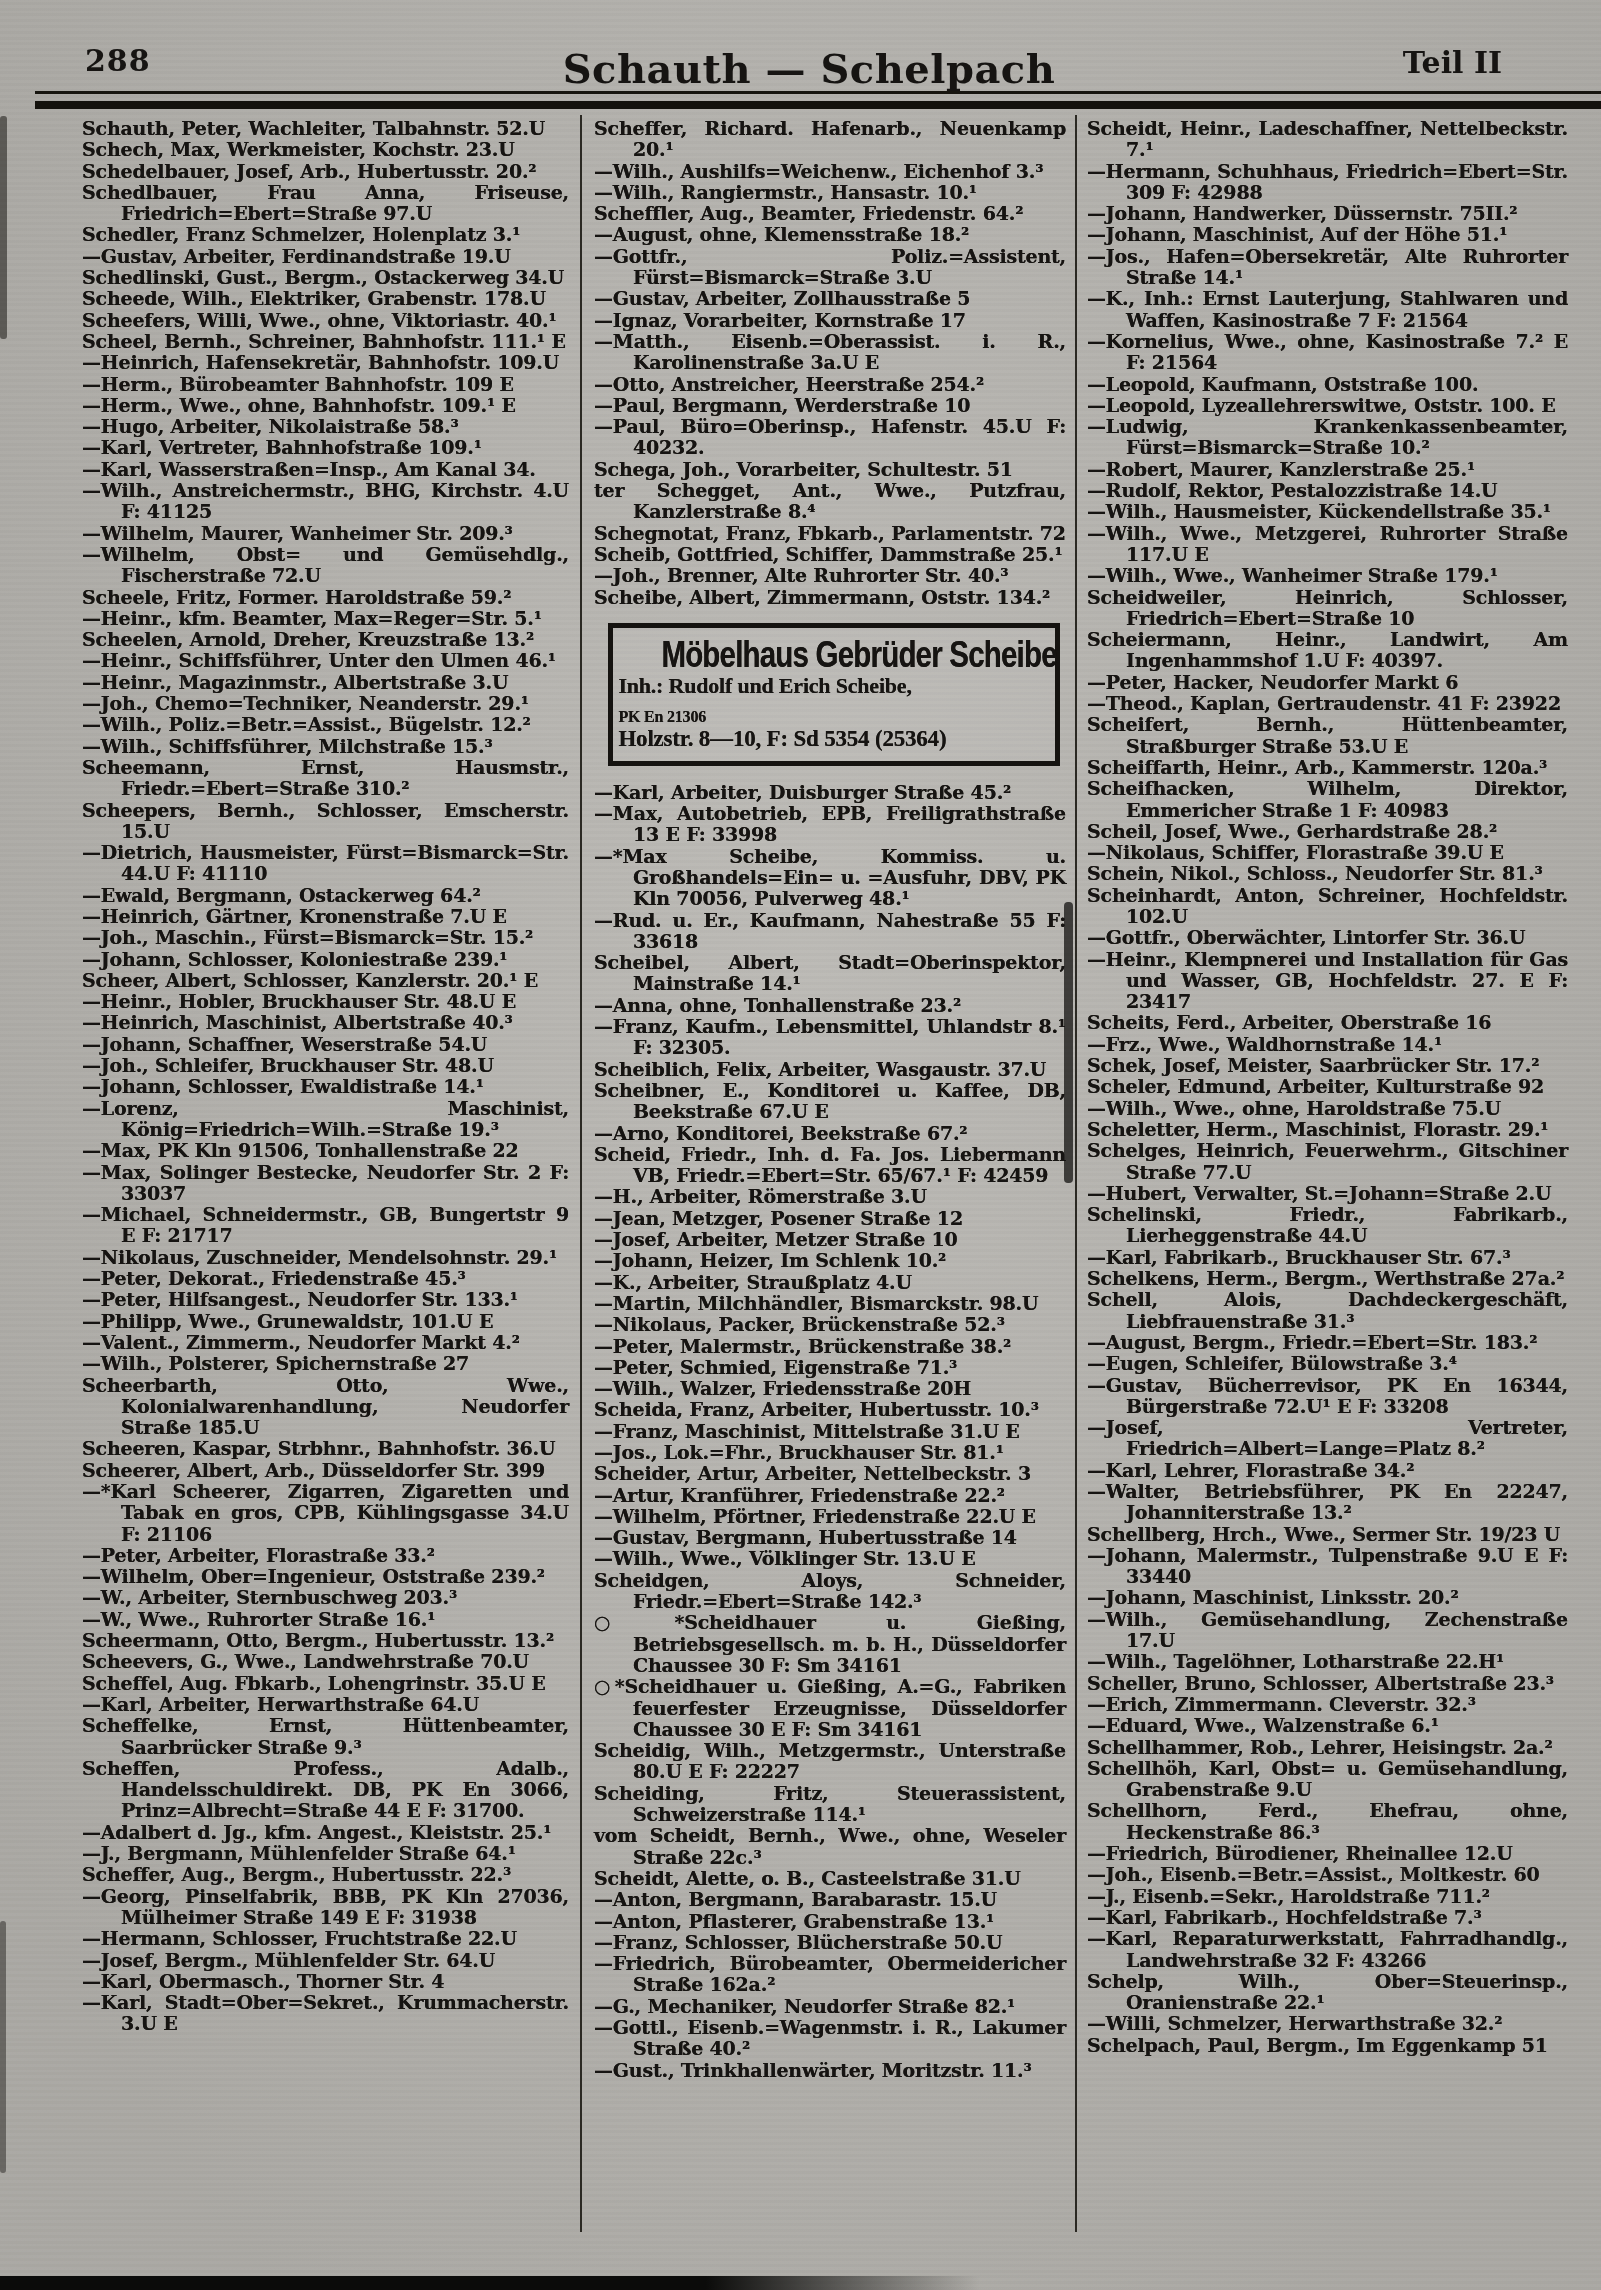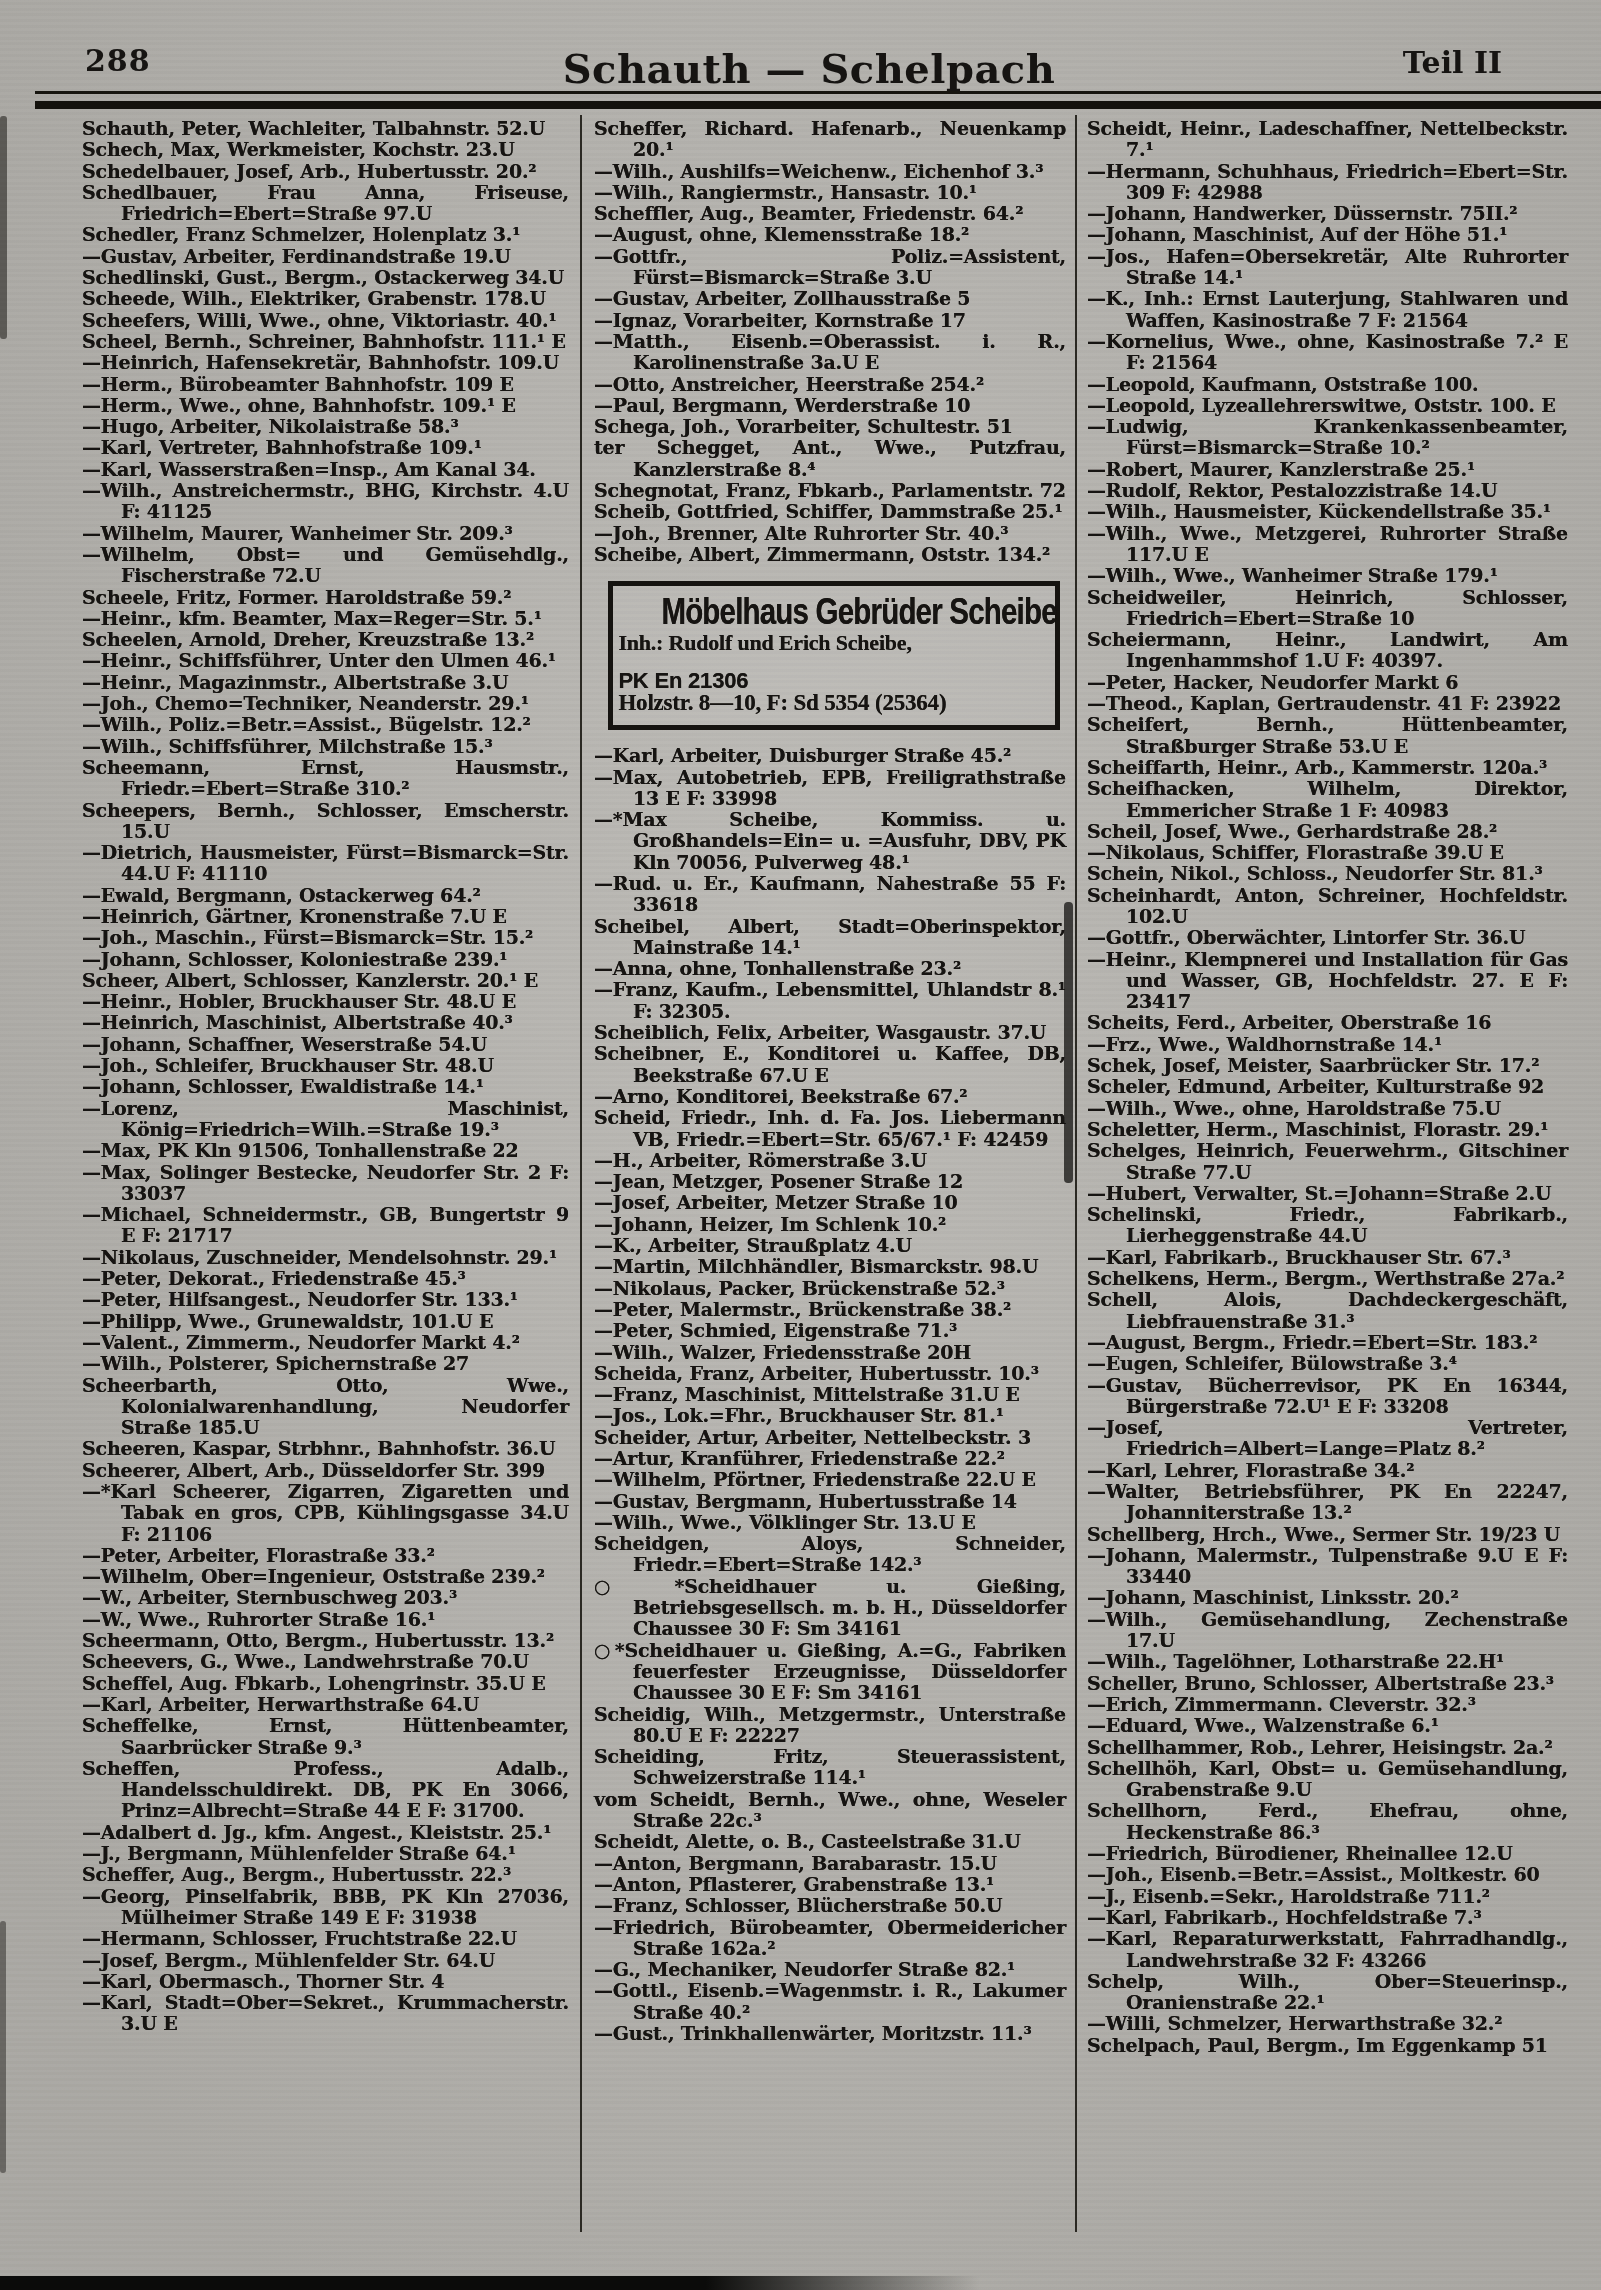--- a/index.html
+++ b/index.html
@@ -47,21 +47,21 @@
   }
   .ad .ad-title {
     display: inline-block;
     white-space: nowrap;
     font-family: "Liberation Sans", "DejaVu Sans", sans-serif;
     font-size: 36px; font-weight: 700; letter-spacing: -1px;
     transform: scaleX(0.82); transform-origin: 50% 50%;
     margin-bottom: 9.7px;
   }
   .ad .ad-line1 { font-size: 22px; font-weight: 700; font-family: "Liberation Serif", serif; }
-  .ad .ad-line2 { font-size: 22px; font-weight: 700; font-family: Liberation Sans, sans-serif; margin-top: 16px; }
+  .ad .ad-line2 { font-size: 16px; font-weight: 700; font-family: Liberation Serif, serif; margin-top: 10px; }
   .ad .ad-line3 { font-size: 23px; font-weight: 700; font-family: "Liberation Serif", serif; margin-top: 1px; }
   
   .artifact { position: absolute; pointer-events: none; }
   #bottom-bar { left: 0; top: 2276px; width: 980px; height: 13.6px;
     background: linear-gradient(90deg, #0b0b0a 0 72%, rgba(11,11,10,0) 100%); }
   #left-smudge-top { left: 0; top: 116px; width: 6.8px; height: 223px; background: rgba(25,23,20,0.55); border-radius: 2.9px; }
   #left-smudge-bottom { left: 0; top: 1921px; width: 5.8px; height: 252px; background: rgba(25,23,20,0.45); border-radius: 2.9px; }
   #divider-blotch { left: 1064px; top: 902px; width: 8.7px; height: 281px; background: rgba(14,13,11,0.72); border-radius: 3.9px; }
 </style>
 </head>
@@ -156,20 +156,21 @@
     <p class="entry">—Wilh., Aushilfs=Weichenw., Eichenhof 3.³</p>
     <p class="entry">—Wilh., Rangiermstr., Hansastr. 10.¹</p>
     <p class="entry">Scheffler, Aug., Beamter, Friedenstr. 64.²</p>
     <p class="entry">—August, ohne, Klemensstraße 18.²</p>
     <p class="entry">—Gottfr., Poliz.=Assistent, Fürst=Bismarck=Straße 3.U</p>
     <p class="entry">—Gustav, Arbeiter, Zollhausstraße 5</p>
     <p class="entry">—Ignaz, Vorarbeiter, Kornstraße 17</p>
     <p class="entry">—Matth., Eisenb.=Oberassist. i. R., Karolinenstraße 3a.U E</p>
     <p class="entry">—Otto, Anstreicher, Heerstraße 254.²</p>
     <p class="entry">—Paul, Bergmann, Werderstraße 10</p>
+    <p class="entry">—Paul, Büro=Oberinsp., Hafenstr. 45.U F: 40232.</p>
     <p class="entry">Schega, Joh., Vorarbeiter, Schultestr. 51</p>
     <p class="entry">ter Schegget, Ant., Wwe., Putzfrau, Kanzlerstraße 8.⁴</p>
     <p class="entry">Schegnotat, Franz, Fbkarb., Parlamentstr. 72</p>
     <p class="entry">Scheib, Gottfried, Schiffer, Dammstraße 25.¹</p>
     <p class="entry">—Joh., Brenner, Alte Ruhrorter Str. 40.³</p>
     <p class="entry">Scheibe, Albert, Zimmermann, Oststr. 134.²</p>
     <div class="ad">
     <div><span class="ad-title">Möbelhaus Gebrüder Scheibe</span></div>
     <div class="ad-line1">Inh.: Rudolf und Erich Scheibe,</div>
     <div class="ad-line2">PK En 21306</div>

